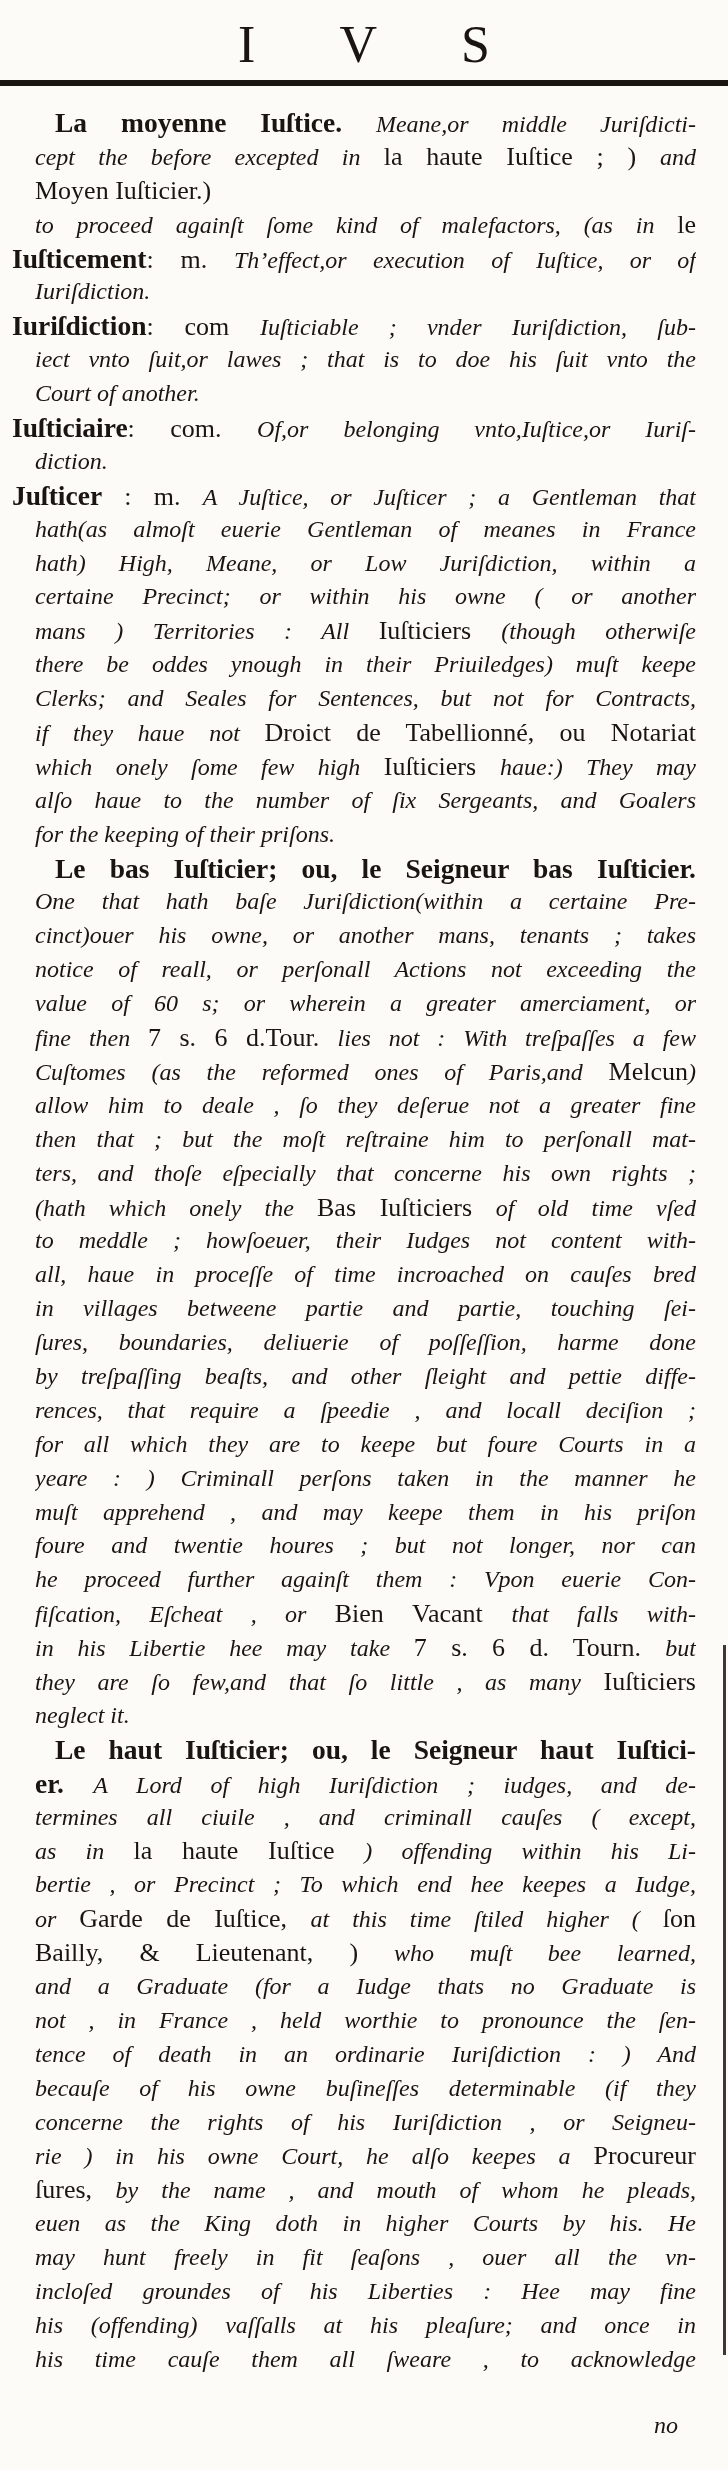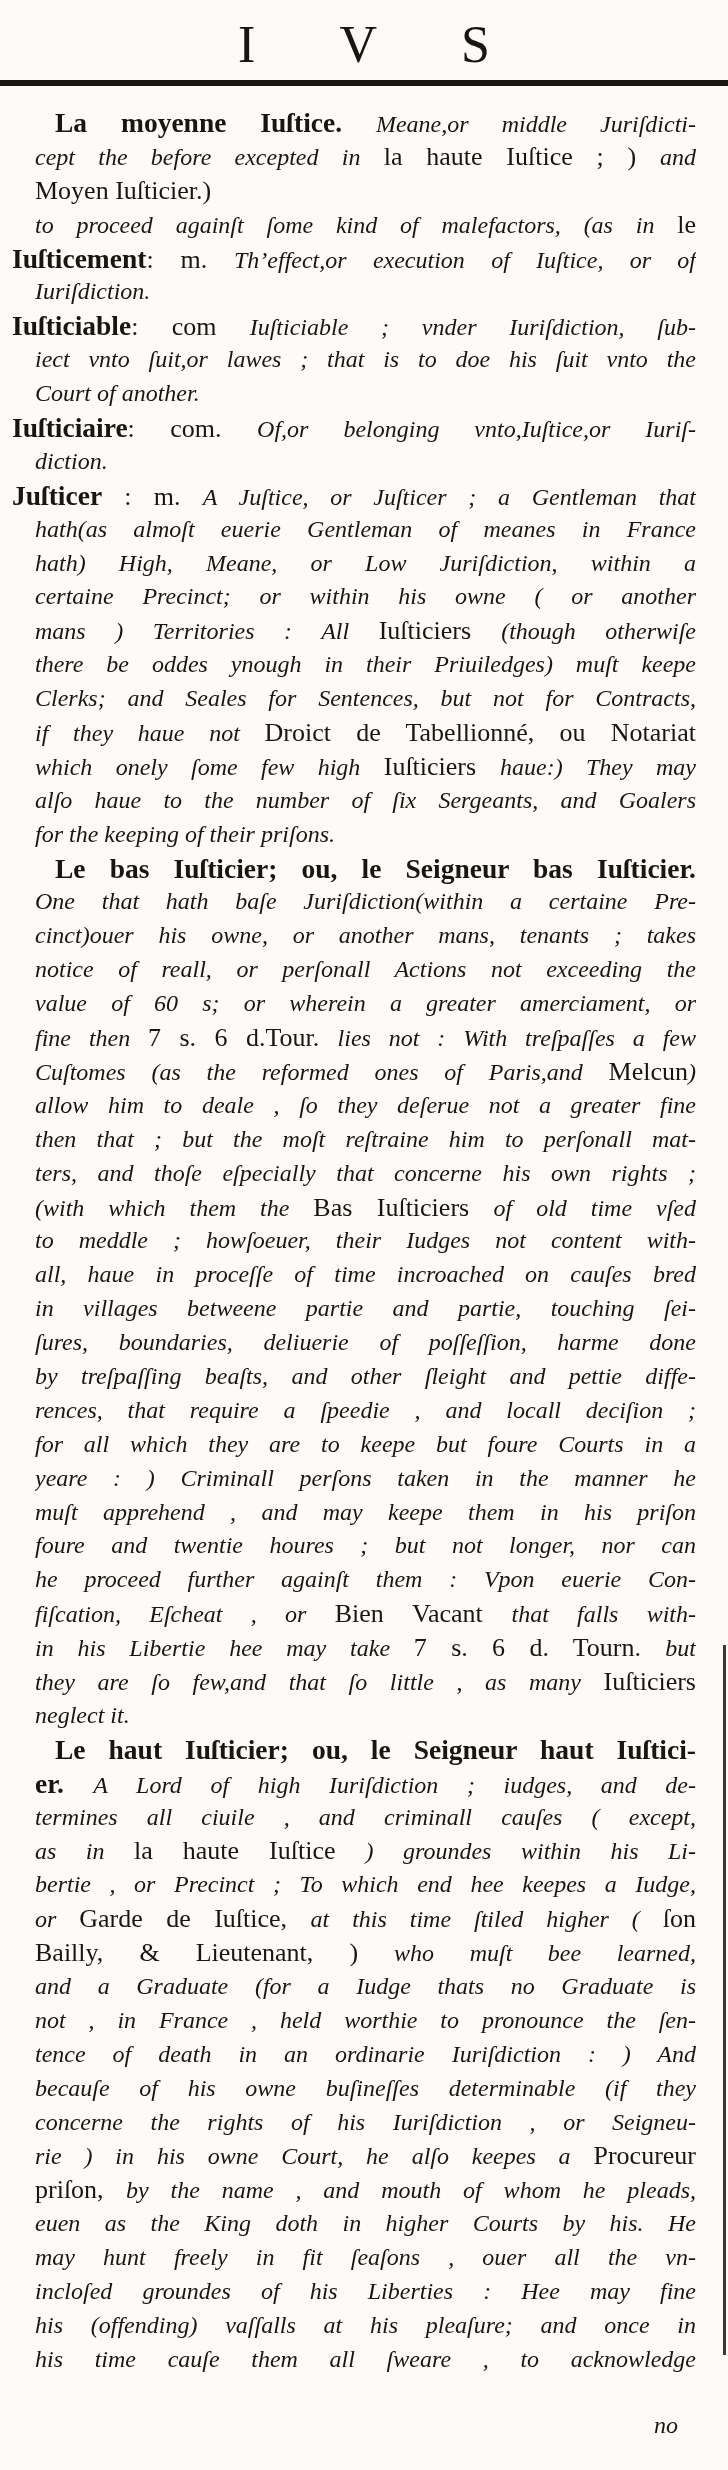--- a/index.html
+++ b/index.html
@@ -67,21 +67,21 @@
         <div class="line i2"><span class="h">La moyenne Iuſtice.  </span><span class="i">Meane,or middle Juriſdicti-</span></div>
         <div class="line i1"><span class="i">cept the before excepted in </span><span class="r">la haute Iuſtice ; ) </span><span class="i">and</span></div>
         <div class="line i1 nj"><span class="r">Moyen Iuſticier.)</span></div>
         <div class="line i1"><span class="i">to proceed againſt ſome kind of malefactors, (as in </span><span class="r">le</span></div>
       </div>
       <div>
         <div class="line i0"><span class="h">Iuſticement</span><span class="r">: m. </span><span class="i">Th’effect,or execution of Iuſtice, or of</span></div>
         <div class="line i1 nj"><span class="i">Iuriſdiction.</span></div>
       </div>
       <div>
-        <div class="line i0"><span class="h">Iuſticiable</span><span class="r">: com </span><span class="i">Iuſticiable ; vnder Iuriſdiction, ſub-</span></div>
+        <div class="line i0"><span class="h">Iuriſdiction</span><span class="r">: com </span><span class="i">Iuſticiable ; vnder Iuriſdiction, ſub-</span></div>
         <div class="line i1"><span class="i">iect vnto ſuit,or lawes ; that is to doe his ſuit vnto the</span></div>
         <div class="line i1 nj"><span class="i">Court of another.</span></div>
       </div>
       <div>
         <div class="line i0"><span class="h">Iuſticiaire</span><span class="r">: com. </span><span class="i">Of,or belonging vnto,Iuſtice,or Iuriſ-</span></div>
         <div class="line i1 nj"><span class="i">diction.</span></div>
       </div>
       <div>
         <div class="line i0"><span class="h">Juſticer</span><span class="r"> : m. </span><span class="i">A Juſtice, or Juſticer ; a Gentleman that</span></div>
         <div class="line i1"><span class="i">hath(as almoſt euerie Gentleman of meanes in France</span></div>
@@ -99,52 +99,52 @@
         <div class="line i2"><span class="h">Le bas Iuſticier; ou, le Seigneur bas Iuſticier.</span></div>
         <div class="line i1"><span class="i">One that hath baſe Juriſdiction(within a certaine Pre-</span></div>
         <div class="line i1"><span class="i">cinct)ouer his owne, or another mans, tenants ; takes</span></div>
         <div class="line i1"><span class="i">notice of reall, or perſonall Actions not exceeding the</span></div>
         <div class="line i1"><span class="i">value of 60 s; or wherein a greater amerciament, or</span></div>
         <div class="line i1"><span class="i">fine then </span><span class="r">7 s. 6 d.Tour. </span><span class="i">lies not : With treſpaſſes a few</span></div>
         <div class="line i1"><span class="i">Cuſtomes (as the reformed ones of Paris,and </span><span class="r">Melcun</span><span class="i">)</span></div>
         <div class="line i1"><span class="i">allow him to deale , ſo they deſerue not a greater fine</span></div>
         <div class="line i1"><span class="i">then that ; but the moſt reſtraine him to perſonall mat-</span></div>
         <div class="line i1"><span class="i">ters, and thoſe eſpecially that concerne his own rights ;</span></div>
-        <div class="line i1"><span class="i">(with which them the </span><span class="r">Bas Iuſticiers </span><span class="i">of old time vſed</span></div>
+        <div class="line i1"><span class="i">(hath which onely the </span><span class="r">Bas Iuſticiers </span><span class="i">of old time vſed</span></div>
         <div class="line i1"><span class="i">to meddle ; howſoeuer, their Iudges not content with-</span></div>
         <div class="line i1"><span class="i">all, haue in proceſſe of time incroached on cauſes bred</span></div>
         <div class="line i1"><span class="i">in villages betweene partie and partie, touching ſei-</span></div>
         <div class="line i1"><span class="i">ſures, boundaries, deliuerie of poſſeſſion, harme done</span></div>
         <div class="line i1"><span class="i">by treſpaſſing beaſts, and other ſleight and pettie diffe-</span></div>
         <div class="line i1"><span class="i">rences, that require a ſpeedie , and locall deciſion ;</span></div>
         <div class="line i1"><span class="i">for all which they are to keepe but foure Courts in a</span></div>
         <div class="line i1"><span class="i">yeare : ) Criminall perſons taken in the manner he</span></div>
         <div class="line i1"><span class="i">muſt apprehend , and may keepe them in his priſon</span></div>
         <div class="line i1"><span class="i">foure and twentie houres ; but not longer, nor can</span></div>
         <div class="line i1"><span class="i">he proceed further againſt them : Vpon euerie Con-</span></div>
         <div class="line i1"><span class="i">fiſcation, Eſcheat , or </span><span class="r">Bien Vacant </span><span class="i">that falls with-</span></div>
         <div class="line i1"><span class="i">in his Libertie  hee may take </span><span class="r">7 s. 6 d. Tourn. </span><span class="i">but</span></div>
         <div class="line i1"><span class="i">they are ſo few,and that ſo little , as many </span><span class="r">Iuſticiers</span></div>
         <div class="line i1 nj"><span class="i">neglect it.</span></div>
       </div>
       <div>
         <div class="line i2"><span class="h">Le haut Iuſticier; ou, le Seigneur haut Iuſtici-</span></div>
         <div class="line i1"><span class="h">er. </span><span class="i">A Lord of high Iuriſdiction ; iudges, and de-</span></div>
         <div class="line i1"><span class="i">termines all ciuile , and criminall cauſes ( except,</span></div>
-        <div class="line i1"><span class="i">as in </span><span class="r">la haute Iuſtice </span><span class="i">) groundes within his Li-</span></div>
+        <div class="line i1"><span class="i">as in </span><span class="r">la haute Iuſtice </span><span class="i">) offending within his Li-</span></div>
         <div class="line i1"><span class="i">bertie , or Precinct ; To which end hee keepes a Iudge,</span></div>
         <div class="line i1"><span class="i">or </span><span class="r">Garde de Iuſtice, </span><span class="i">at this time ſtiled higher ( </span><span class="r">ſon</span></div>
         <div class="line i1"><span class="r">Bailly, &amp; Lieutenant, ) </span><span class="i">who muſt bee learned,</span></div>
         <div class="line i1"><span class="i">and a Graduate (for a Iudge thats no Graduate is</span></div>
         <div class="line i1"><span class="i">not , in France , held worthie to pronounce the ſen-</span></div>
         <div class="line i1"><span class="i">tence of death in an ordinarie Iuriſdiction : ) And</span></div>
         <div class="line i1"><span class="i">becauſe of his owne buſineſſes determinable (if they</span></div>
         <div class="line i1"><span class="i">concerne the rights of his Iuriſdiction , or Seigneu-</span></div>
         <div class="line i1"><span class="i">rie ) in his owne Court, he alſo keepes a </span><span class="r">Procureur</span></div>
-        <div class="line i1"><span class="r">priſon, </span><span class="i">by the name , and mouth of whom he pleads,</span></div>
+        <div class="line i1"><span class="r">ſures, </span><span class="i">by the name , and mouth of whom he pleads,</span></div>
         <div class="line i1"><span class="i">euen as the King doth in higher Courts by his.  He</span></div>
         <div class="line i1"><span class="i">may hunt freely in fit ſeaſons , ouer all the vn-</span></div>
         <div class="line i1"><span class="i">incloſed groundes of his Liberties : Hee may fine</span></div>
         <div class="line i1"><span class="i">his (offending) vaſſalls at his pleaſure; and once in</span></div>
         <div class="line i1"><span class="i">his time cauſe them all ſweare , to acknowledge</span></div>
       </div>
     </div>
   <div class="catchword">no</div>
   <div class="edge-line"></div>
 </div>

